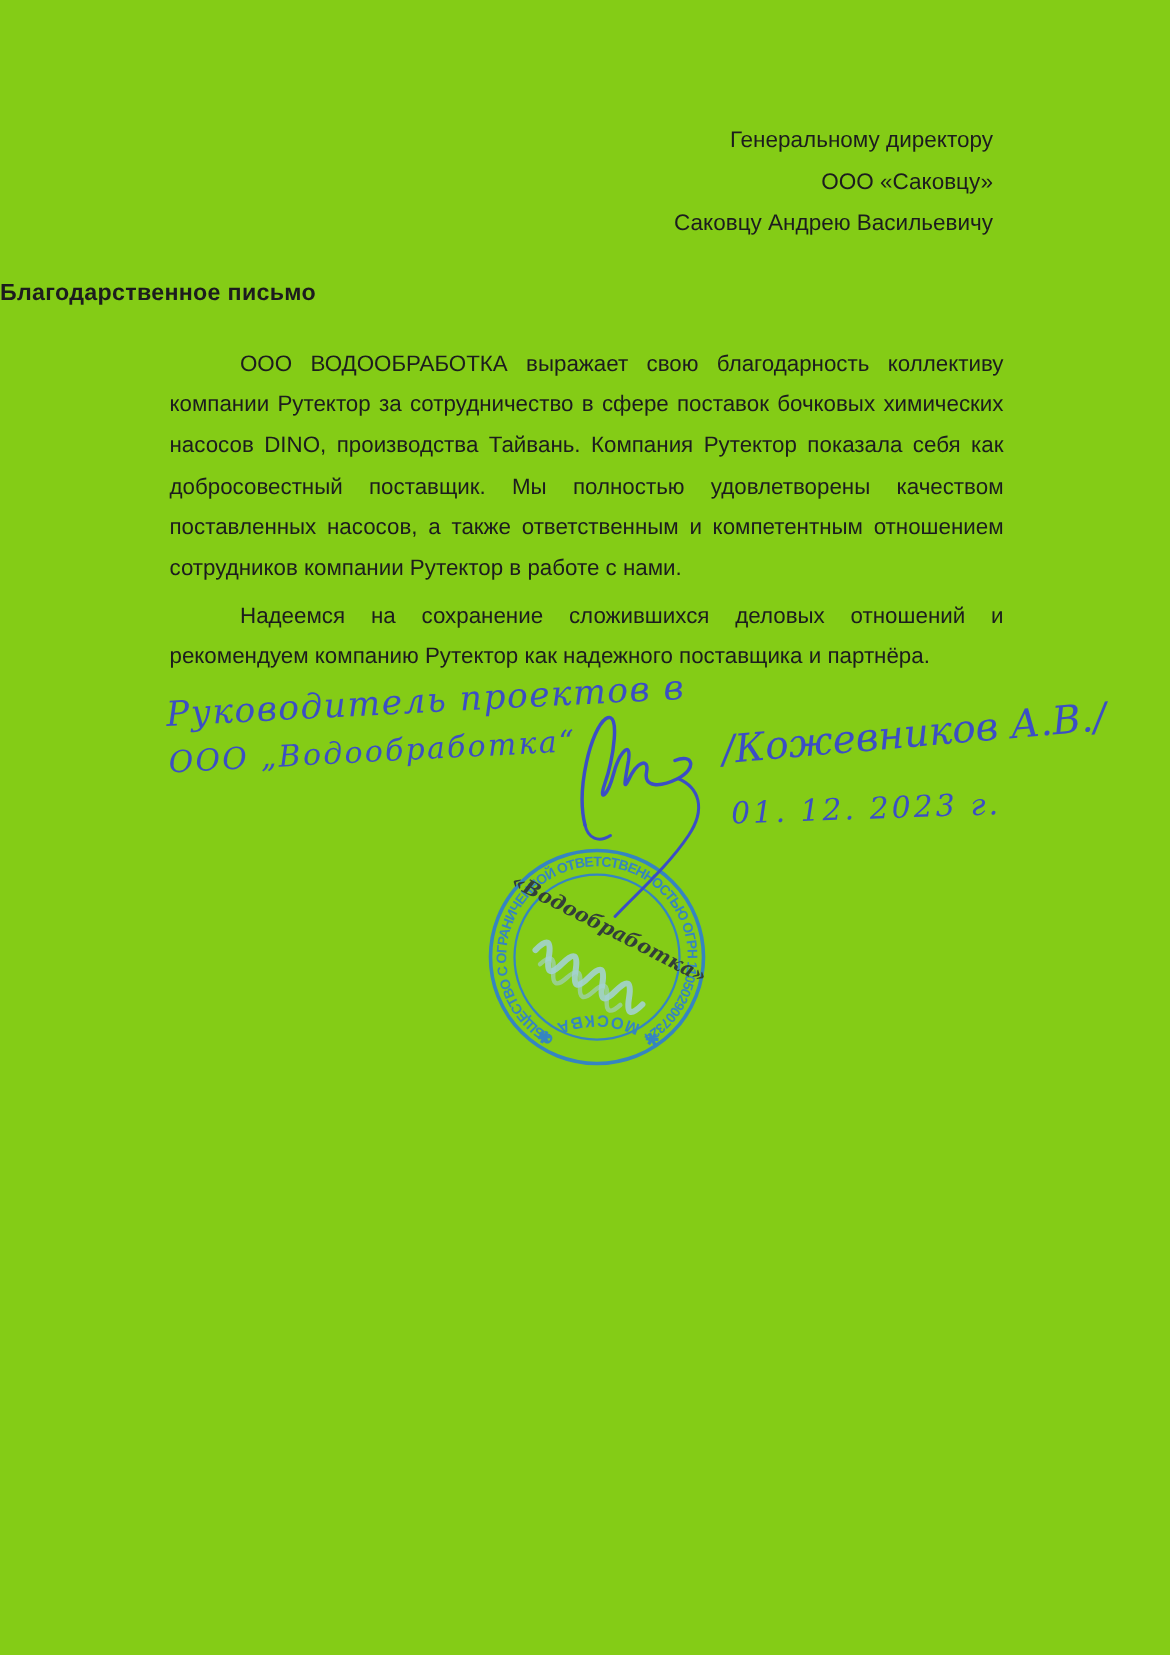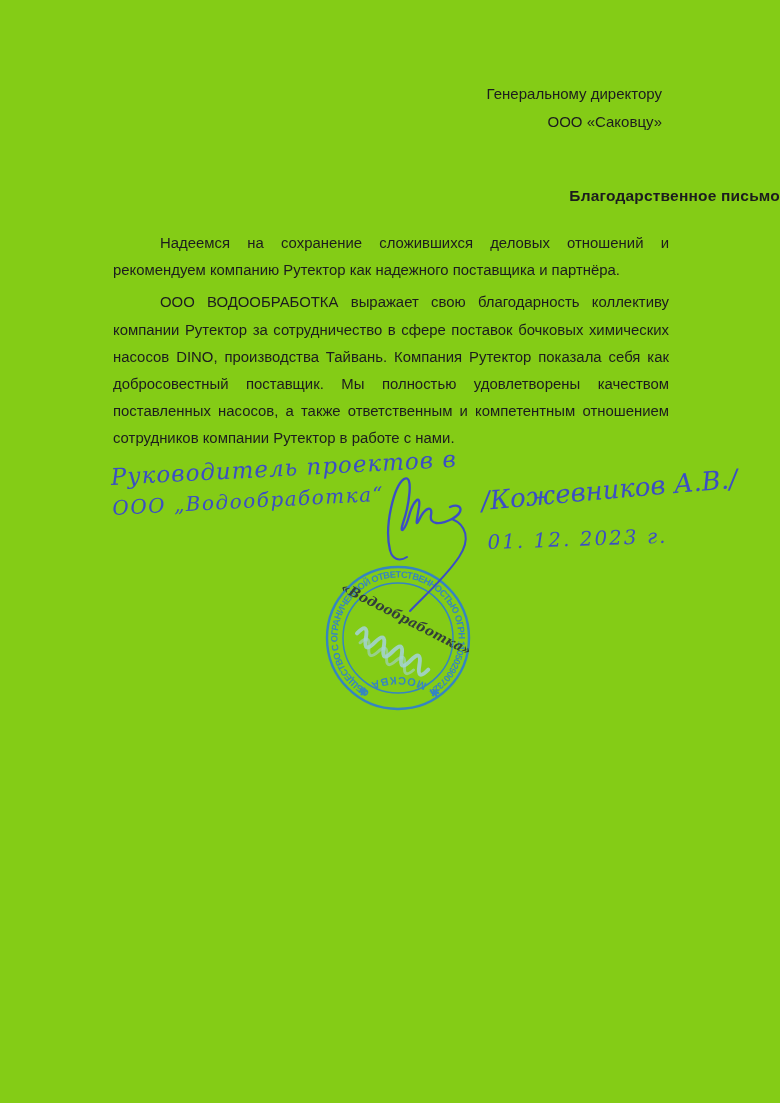--- a/index.html
+++ b/index.html
@@ -15,21 +15,21 @@
   
   .addressee {
     position:absolute; top:80px; right:118px;
     text-align:right; font-size:15px; line-height:27.5px;
     white-space:nowrap;
   }
 
   
   .doc-title {
     position:absolute; top:187px; left:0; width:100%;
-    text-align:right; font-weight:700; font-size:15.5px;
+    text-align:left; font-weight:700; font-size:15.5px;
     letter-spacing:.2px;
   }
 
   
   .body-text {
     position:absolute; top:230px; left:113px; width:556px;
     font-size:14.9px; line-height:27.2px; text-align:justify;
   }
   .body-text p { margin:0 0 5px 0; text-indent:47px; }
 
@@ -66,27 +66,28 @@
   .stamp-center-text { font-family:"DejaVu Serif", serif; font-style:italic; font-size:13.5px; font-weight:700; }
 </style>
 </head>
 <body>
 
 <div class="page">
 
   <div class="addressee">
     <div>Генеральному директору</div>
     <div>ООО «Саковцу»</div>
+    <div>Саковцу Андрею Васильевичу</div>
   </div>
 
   <div class="doc-title">Благодарственное письмо</div>
 
   <div class="body-text">
+    <p>ООО ВОДООБРАБОТКА выражает свою благодарность коллективу компании Рутектор за сотрудничество в сфере поставок бочковых химических насосов DINO, производства Тайвань.  Компания Рутектор показала себя как добросовестный поставщик. Мы полностью удовлетворены качеством поставленных насосов, а также ответственным и компетентным отношением сотрудников компании Рутектор в работе с нами.</p>
     <p>Надеемся на сохранение сложившихся деловых отношений и рекомендуем компанию Рутектор как надежного поставщика и партнёра.</p>
-    <p>ООО ВОДООБРАБОТКА выражает свою благодарность коллективу компании Рутектор за сотрудничество в сфере поставок бочковых химических насосов DINO, производства Тайвань.  Компания Рутектор показала себя как добросовестный поставщик. Мы полностью удовлетворены качеством поставленных насосов, а также ответственным и компетентным отношением сотрудников компании Рутектор в работе с нами.</p>
   </div>
 
   <div class="hw-role ink" style="color: rgb(59, 78, 197);">
     <div class="l1">Руководитель проектов в</div>
     <div class="l2">ООО „Водообработка“</div>
   </div>
 
   <svg class="signature-svg" width="130" height="155" viewBox="0 0 130 155">
     <g fill="none" stroke-linecap="round" stroke-linejoin="round" stroke="#3b4ec5">
       <path d="M22,88 C16,64 26,24 36,17 C46,11 41,44 35,61 C31,73 37,69 41,54 C45,39 53,31 51,45 C49,57 47,66 51,58 C57,45 65,43 63,53 C61,63 72,63 84,57 C97,50 94,40 82,45" stroke-width="2.3"></path>

